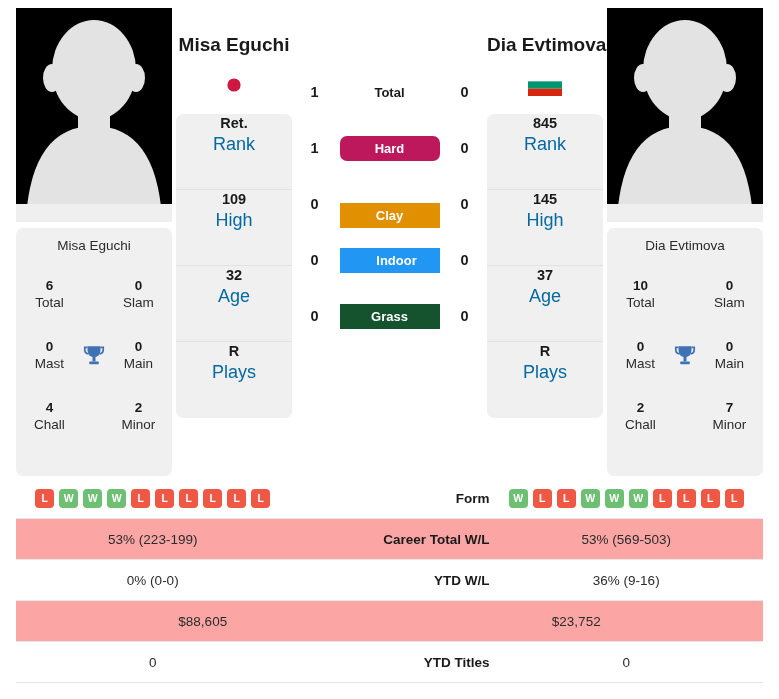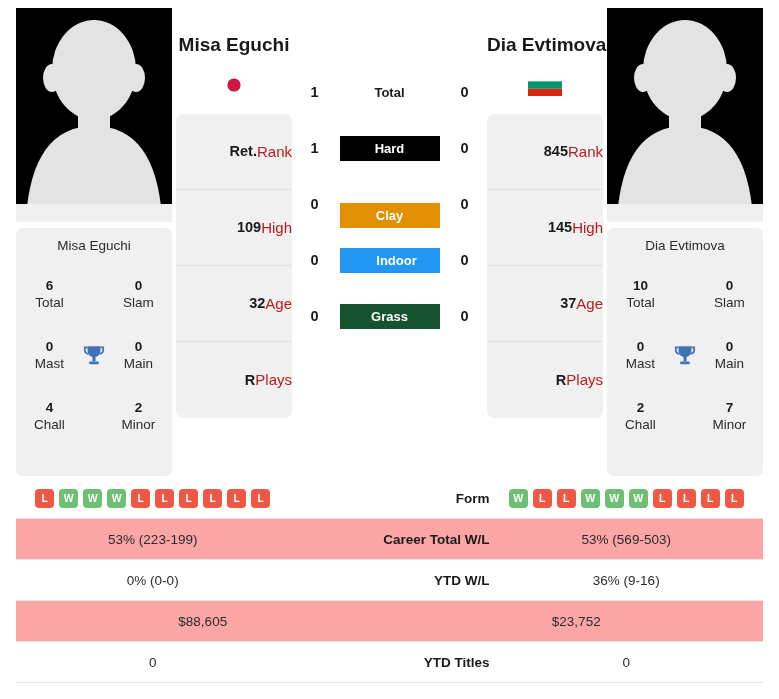--- a/index.html
+++ b/index.html
@@ -84,28 +84,28 @@
 
   .stats-card {
     background: #f0f0f0;
     border-radius: 7px;
     margin-top: 10px;
     overflow: hidden;
     width: 116px;
   }
   .srow {
     height: 76px;
-    display: flex; flex-direction: row;
-    align-items: center; justify-content: flex-end;
+    display: flex; flex-direction: column;
+    align-items: center; justify-content: flex-start;
     border-bottom: 1px solid #e2e2e2;
     line-height: 1.3;
   }
   .srow:last-child { border-bottom: none; }
   .sval { font-size: 14.5px; font-weight: bold; color: #1a1a1a; }
-  .slab { font-size: 15px; color: #b91c1c; }
+  .slab { font-size: 18px; color: #0369a1; }
 
   
   .h2h { width: 176px; flex: 0 0 176px; padding-top: 56px; }
   .h2h-row {
     display: flex;
     align-items: center;
     justify-content: space-between;
     height: 56px;
   }
   .h2h-num {
@@ -263,21 +263,21 @@
       </div>
 
       <div class="h2h">
         <div class="h2h-row">
           <div class="h2h-num">1</div>
           <div class="h2h-lab">Total</div>
           <div class="h2h-num">0</div>
         </div>
         <div class="h2h-row">
           <div class="h2h-num">1</div>
-          <div class="badge" style="background: #000000;">Hard</div>
+          <div class="badge" style="background: #be185d; border-radius: 7px;">Hard</div>
           <div class="h2h-num">0</div>
         </div>
         <div class="h2h-row">
           <div class="h2h-num">0</div>
           <div class="badge" style="background: rgb(224, 144, 0); margin-top: 23px;">Clay</div>
           <div class="h2h-num">0</div>
         </div>
         <div class="h2h-row">
           <div class="h2h-num">0</div>
           <div class="badge" style="background: rgb(33, 150, 243); padding-left: 14px;">Indoor</div>

